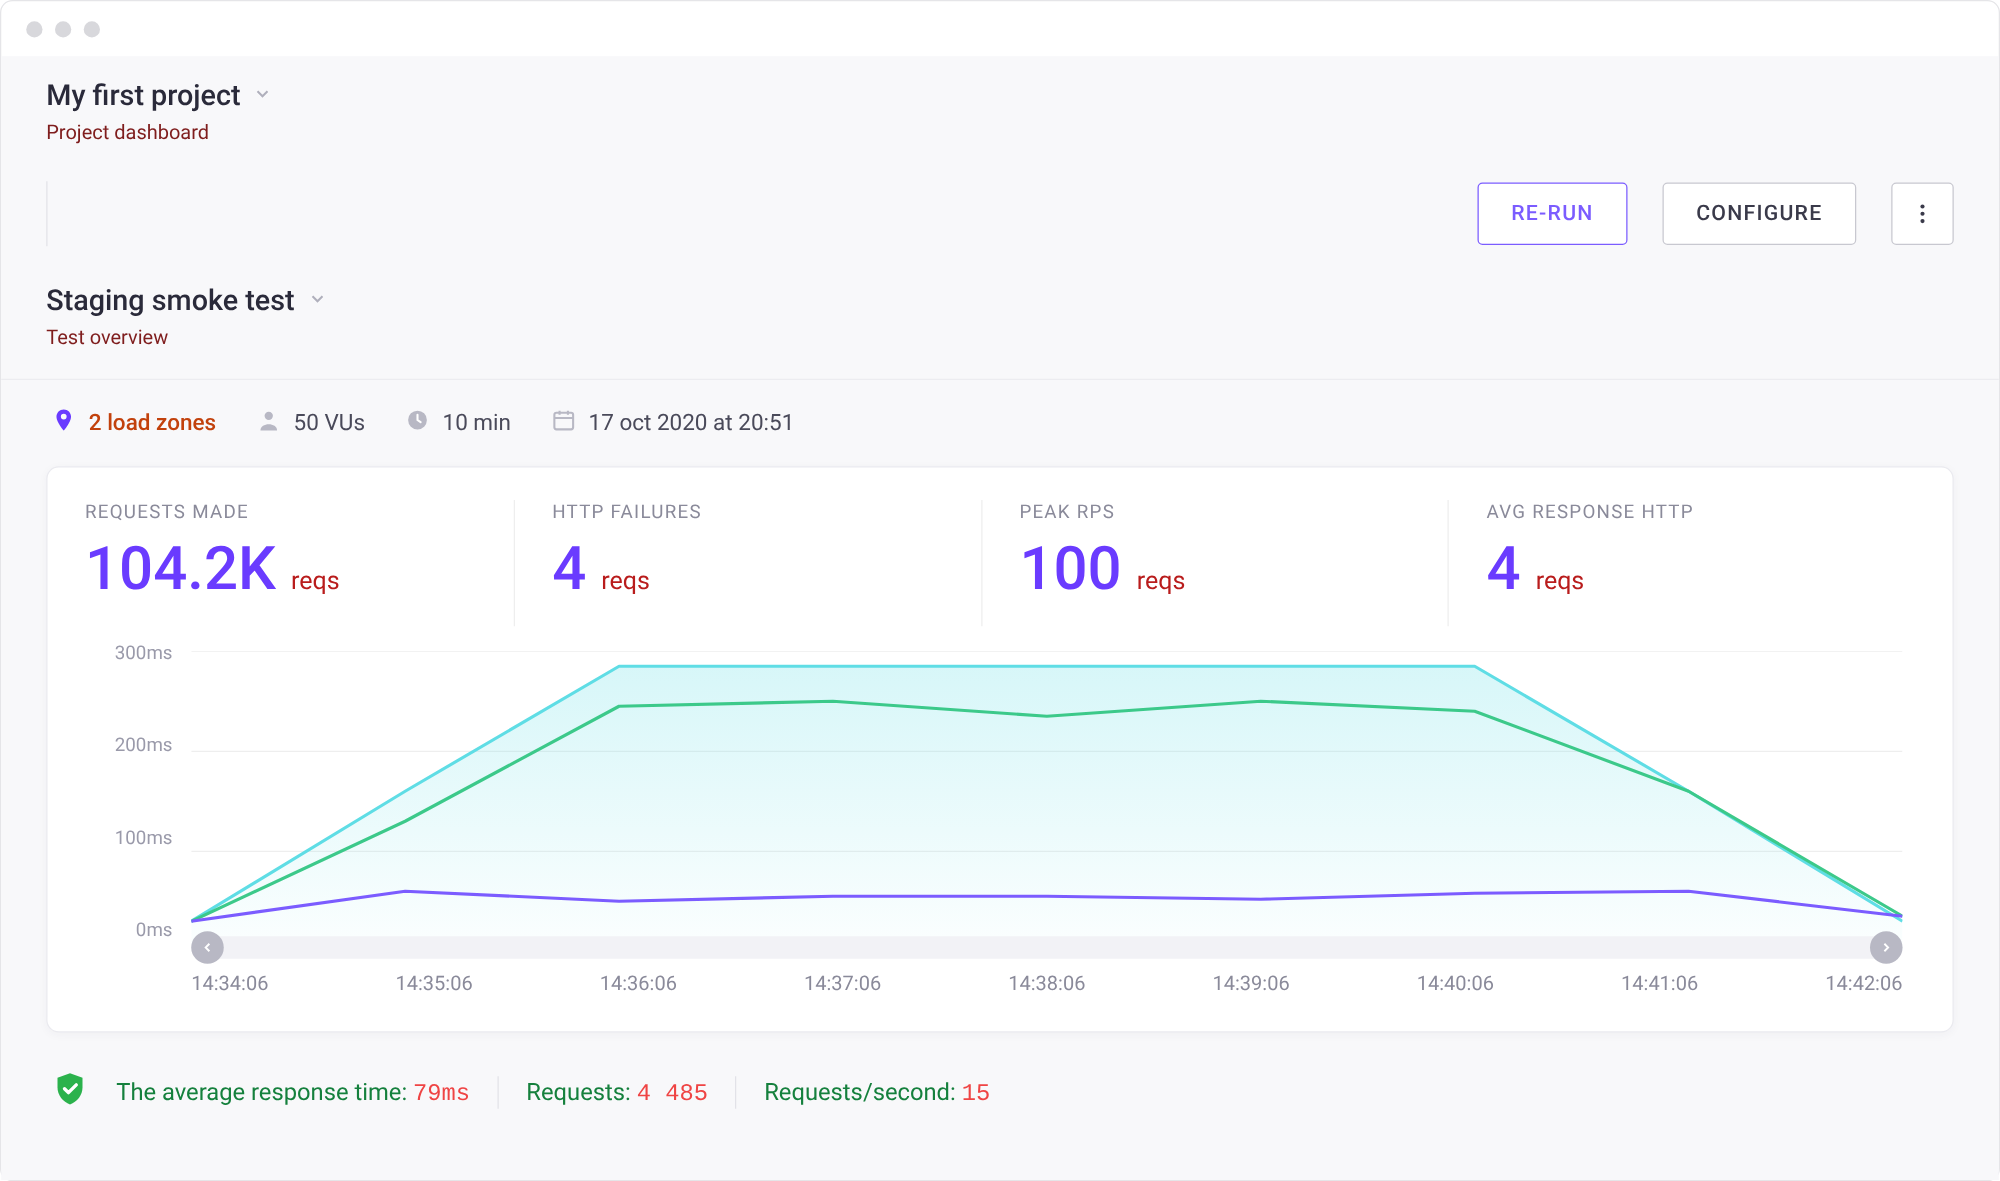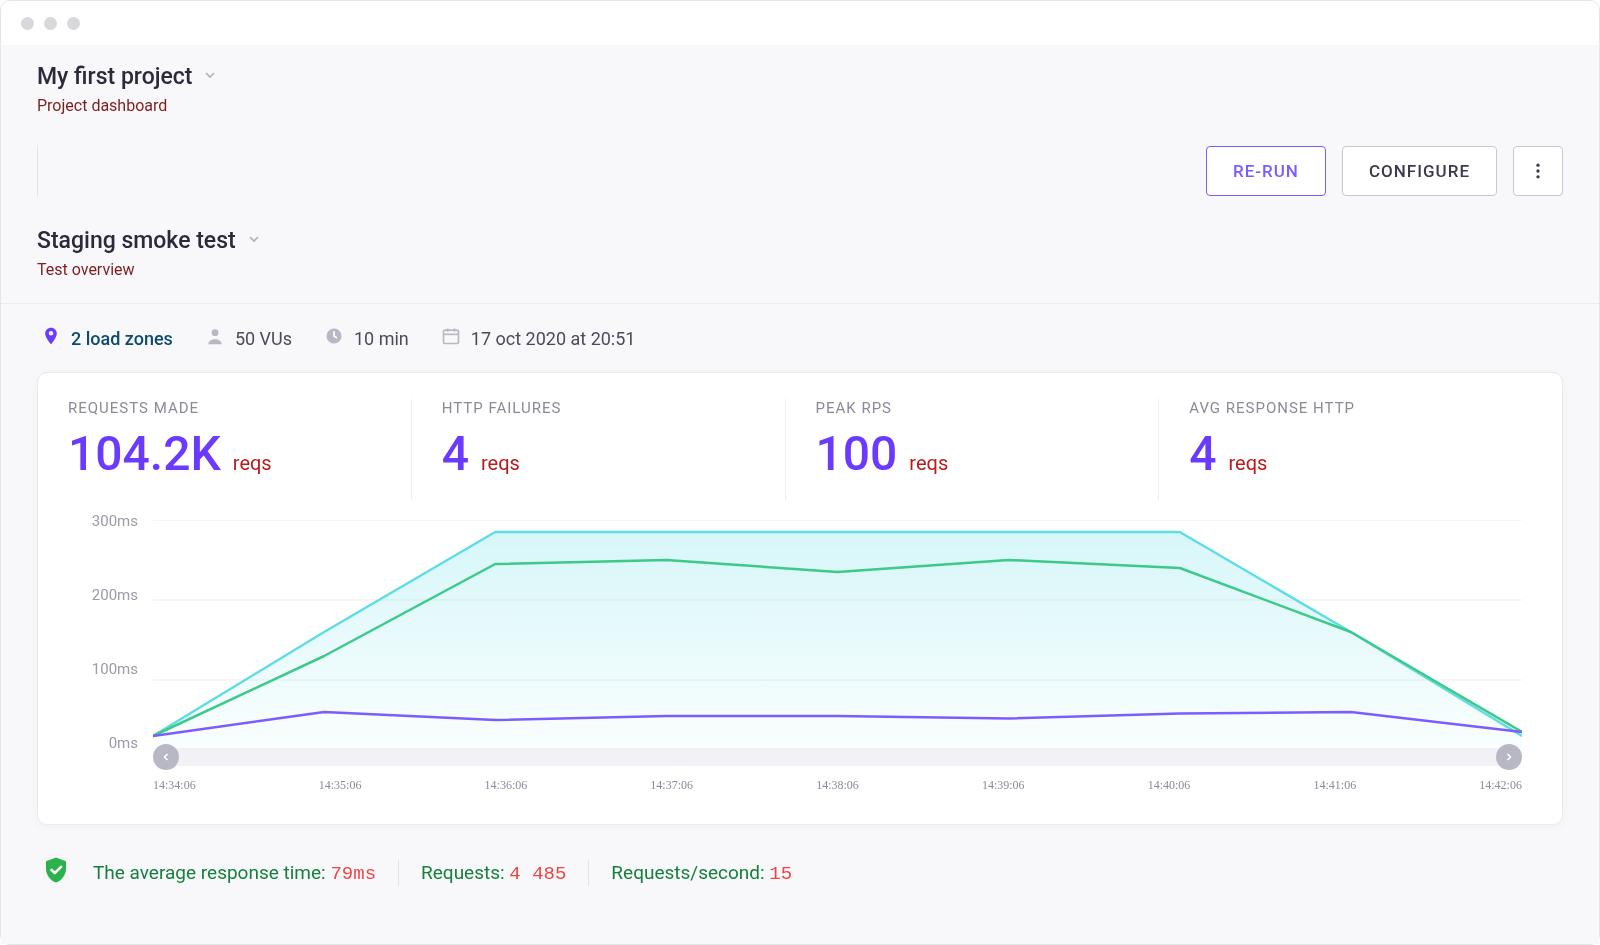--- a/index.html
+++ b/index.html
@@ -36,21 +36,21 @@
     border-bottom: 1px solid #ececf0;
     background: #f8f8fa;
     position: relative;
   }
   .hdr-left { display: flex; align-items: flex-start; gap: 30px; flex-direction: column; }
   .hdr-group { display: flex; flex-direction: column; gap: 6px; }
   .hdr-title-row { display: flex; align-items: center; gap: 10px; cursor: pointer; }
   .hdr-title { font-size: 23px; color: #2a2a3a; font-weight: 500; }
   .hdr-sub { font-size: 16px; color: #7f1d1d; }
   .vline { width: 1px; height: 52px; background: #e2e2e8; }
-  .hdr-right { margin-left: auto; display: flex; align-items: center; gap: 16px; }
+  .hdr-right { margin-left: auto; display: flex; align-items: center; gap: 28px; }
   .btn {
     height: 50px; padding: 0 26px; font-size: 17px; letter-spacing: 1px;
     border-radius: 4px; background: #fff; cursor: pointer;
     display: flex; align-items: center; justify-content: center;
     font-weight: 500;
   }
   .btn-primary { border: 1.5px solid #7b5cff; color: #7b5cff; }
   .btn-secondary { border: 1.5px solid #c8c8d0; color: #3a3a4a; }
   .btn-icon {
     width: 50px; height: 50px; border: 1.5px solid #c8c8d0; border-radius: 4px;
@@ -58,21 +58,21 @@
     cursor: pointer; color: #3a3a4a;
   }
   .chev { color: #b0b0bc; }
 
   .meta-row {
     display: flex; align-items: center; gap: 32px;
     padding: 22px 40px 22px 40px;
     background: #f8f8fa;
   }
   .meta-item { display: flex; align-items: center; gap: 10px; font-size: 18px; }
-  .meta-accent { color: #0c4a6e; font-weight: 500; }
+  .meta-accent { color: #c2410c; font-weight: 500; }
   .meta-plain { color: #4a4a5a; }
   .meta-icon { color: #b8b8c4; }
   .meta-icon.accent { color: #6a3bff; }
 
   .card {
     margin: 0 36px 18px 36px;
     background: #fff;
     border: 1px solid #eaeaef;
     border-radius: 10px;
     box-shadow: 0 2px 8px rgba(40,40,70,0.04);
@@ -114,21 +114,21 @@
   }
   .y-tick { font-size: 15px; color: #9a9aaa; text-align: right; transform: translateY(-8px); }
   .plot {
     position: absolute; left: 85px; right: 10px; top: 0; bottom: 40px;
   }
   .plot svg { width: 100%; height: 100%; display: block; }
   .x-axis {
     position: absolute; left: 85px; right: 10px; bottom: 0; height: 30px;
     display: flex; justify-content: space-between; align-items: center;
   }
-  .x-tick { font-size: 12px; color: #8a8a9a; font-family: Liberation Serif, serif; }
+  .x-tick { font-size: 16px; color: #8a8a9a; }
   .scrubber {
     position: absolute; left: 85px; right: 10px; bottom: 34px; height: 18px;
     background: #f2f2f6; border-radius: 9px;
     display: flex; align-items: center; justify-content: space-between;
   }
   .scrub-handle {
     width: 26px; height: 26px; border-radius: 50%; background: #b8b8c4;
     display: flex; align-items: center; justify-content: center; color: #fff;
     cursor: pointer;
   }

